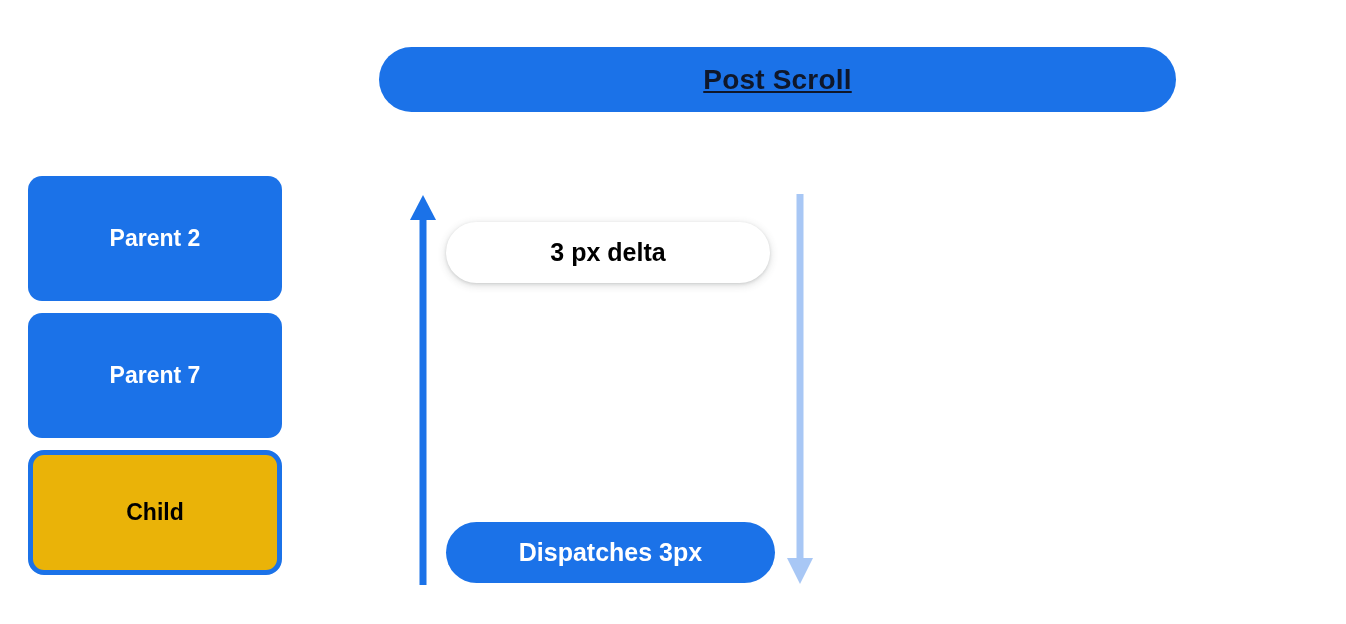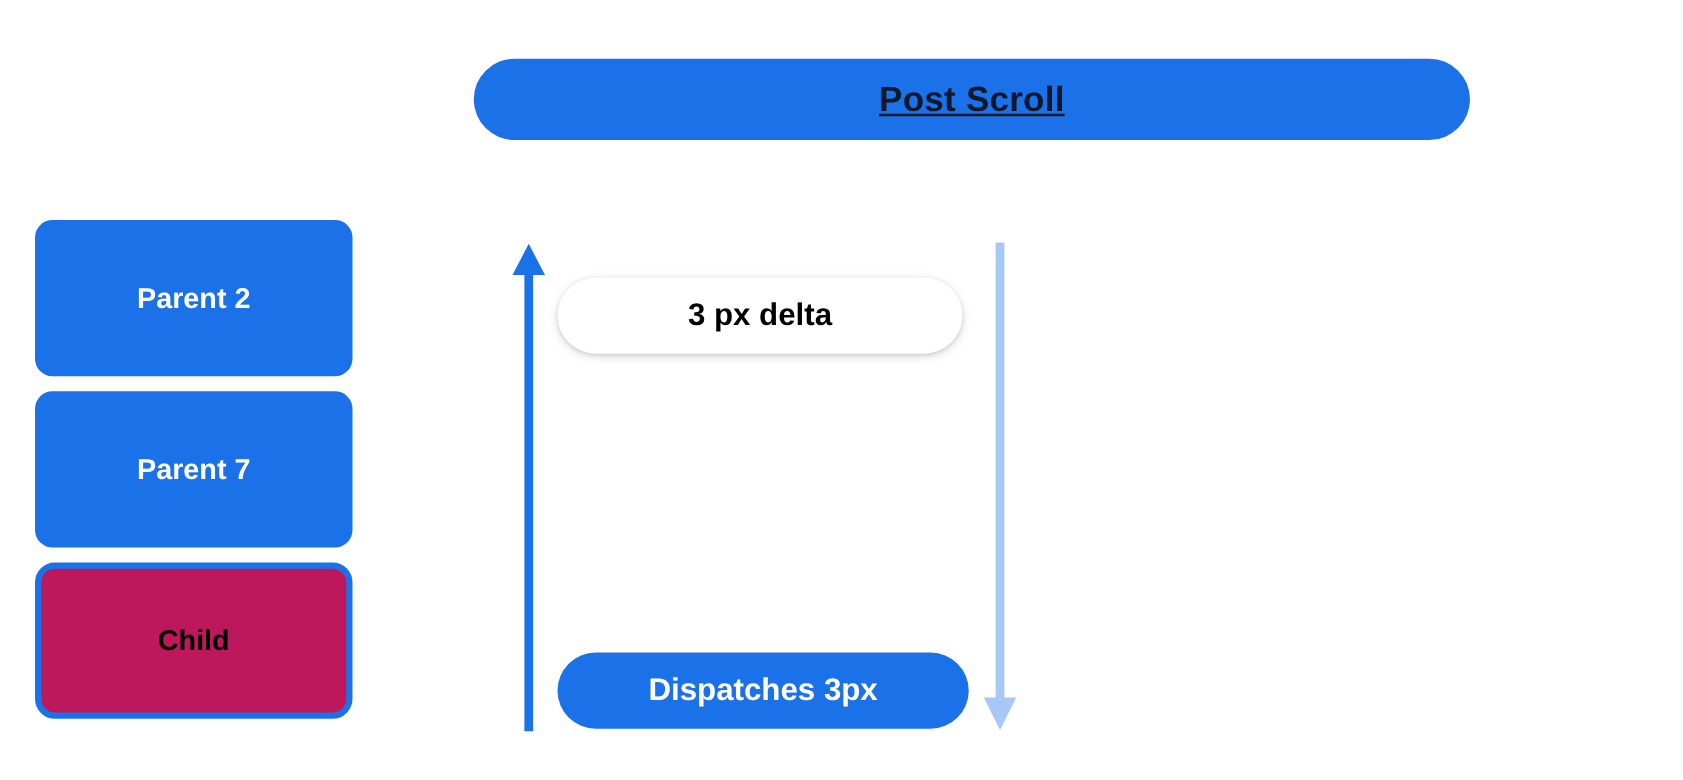--- a/index.html
+++ b/index.html
@@ -64,21 +64,21 @@
     background: #1b72e8;
     border: none;
   }
   .node-box.filled .label {
     color: #ffffff;
     font-size: 23px;
     font-weight: bold;
     line-height: 1;
   }
   .node-box.outlined {
-    background: #be185d;
+    background: #eab308;
     border: 5px solid #1b72e8;
     border-radius: 16px;
   }
   .node-box.outlined .label {
     color: #000000;
     font-size: 23px;
     font-weight: bold;
     line-height: 1;
   }
 

